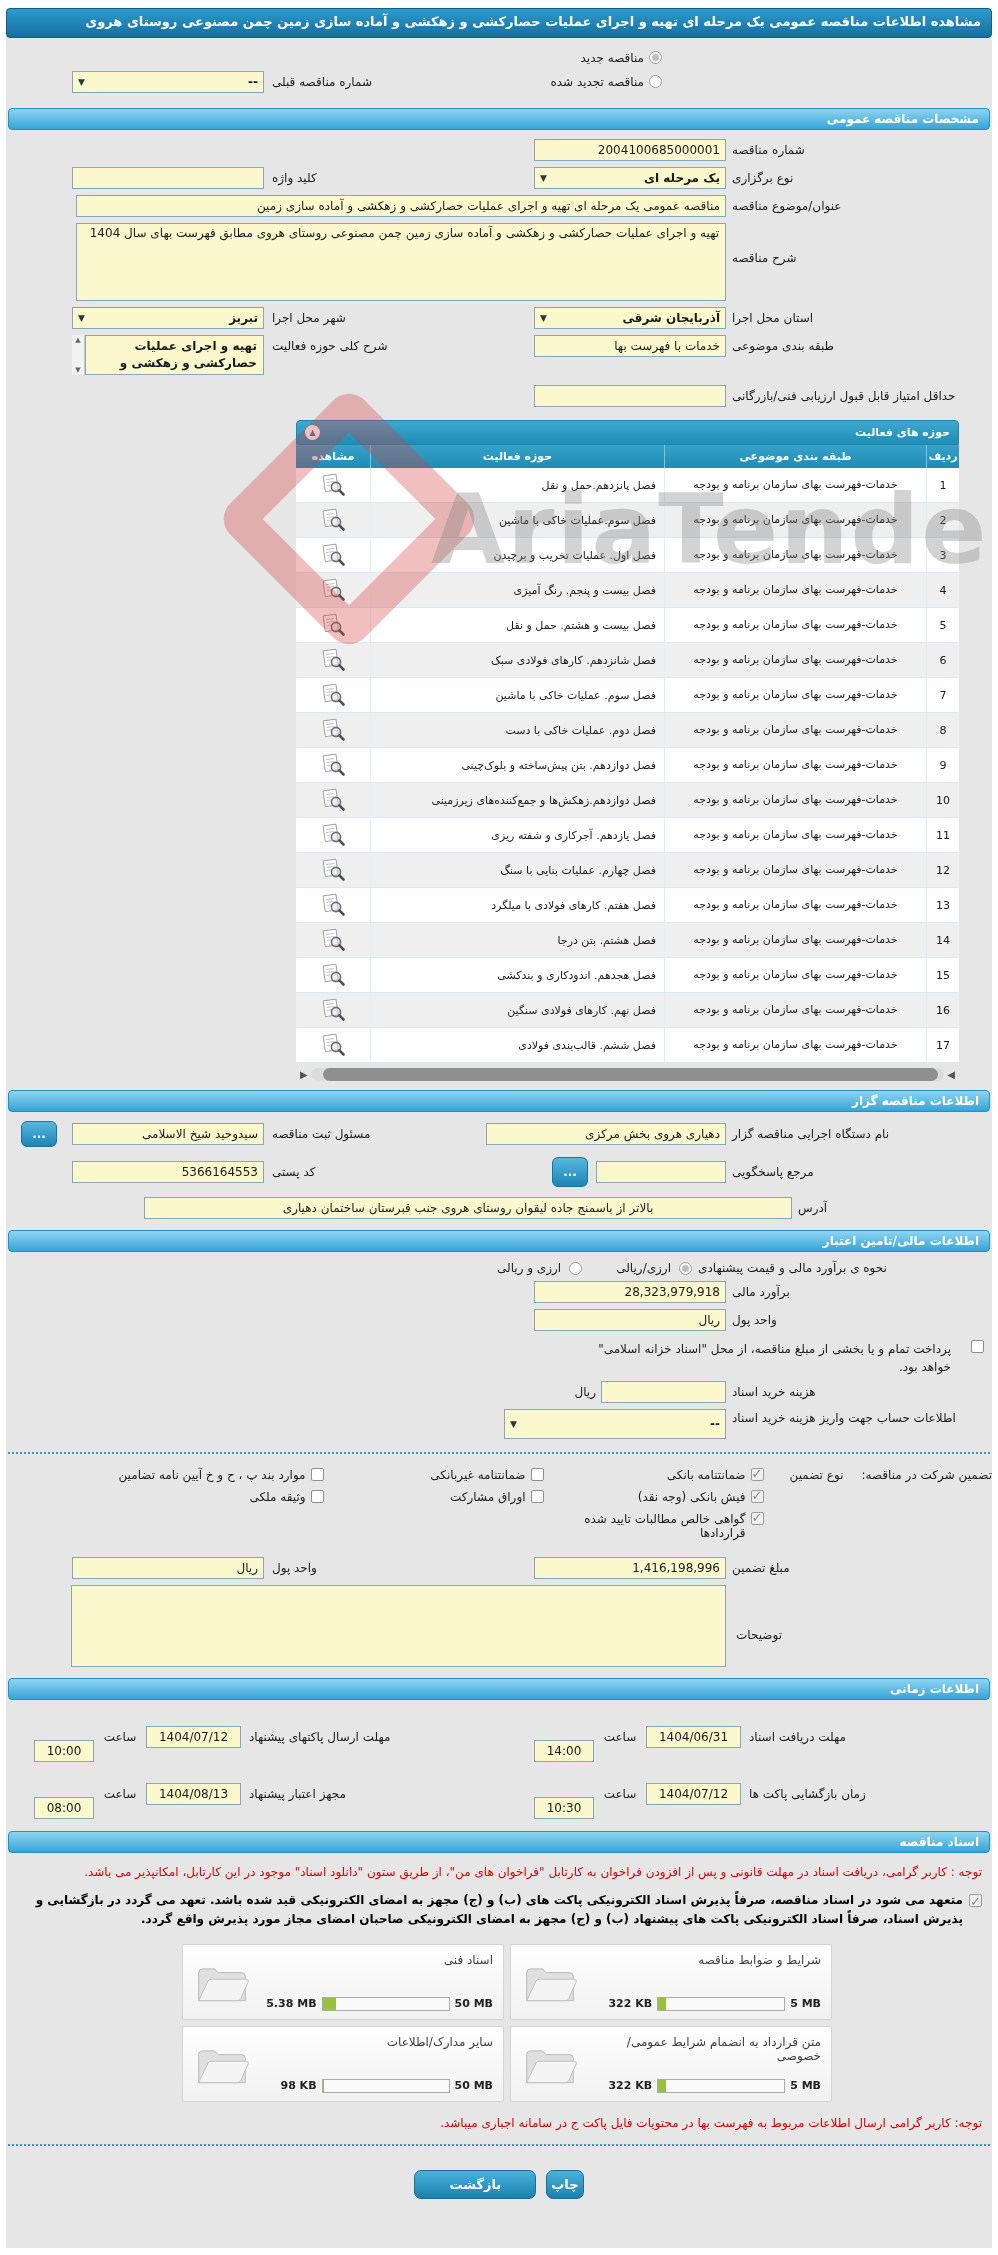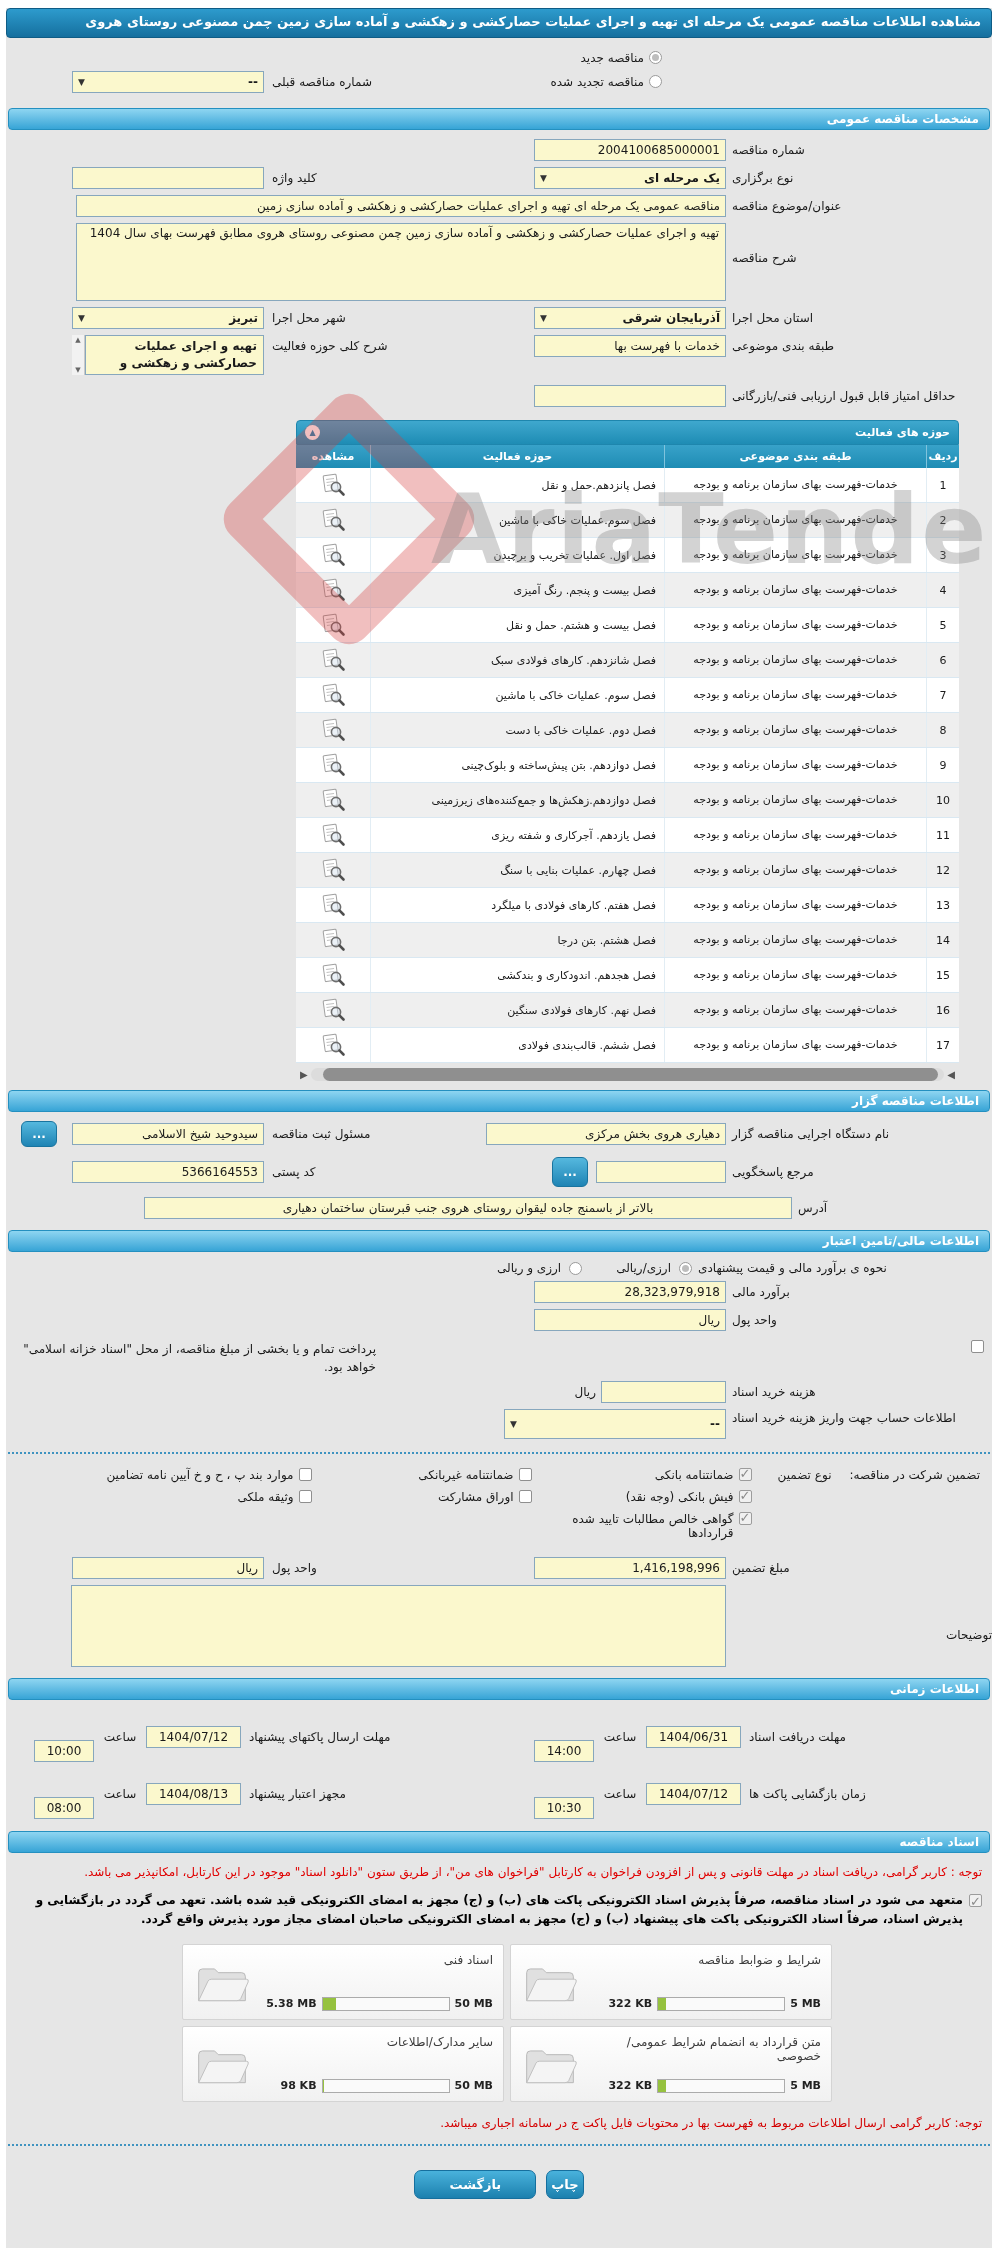--- a/index.html
+++ b/index.html
@@ -56,21 +56,21 @@
   .hs-track { flex:1; height:13px; background:#dcdcdc; border-radius:7px; position:relative; }
   .hs-thumb { position:absolute; top:0; right:1%; width:97%; height:13px; background:#8f8f8f; border-radius:7px; }
   .hs-arrow { color:#555; font-size:10px; cursor:pointer; }
 
   
   .radgrp { display:flex; align-items:center; gap:8px; }
   .dotted { border-top:2px dotted #3f93c0; margin:10px 2px; }
   .guarrow { display:flex; padding:4px 0; }
   .guar-grid { display:grid; grid-template-columns:210px 210px 300px; row-gap:8px; column-gap:10px; }
   .guar-item { display:flex; align-items:flex-start; gap:5px; }
-  .chkline { display:flex; gap:2px; padding:6px 10px 2px 10px; line-height:1.5;justify-content:space-between; }
+  .chkline { display:flex; gap:20px; padding:6px 10px 2px 10px; line-height:1.5; }
 
   
   .schgrid { display:grid; grid-template-columns:1fr 1fr; column-gap:70px; row-gap:7px; padding:6px 28px 4px 28px; }
   .schitem { display:flex; align-items:center; }
   .schlbl { flex:1; text-align:left; padding-left:8px; }
   .schdate { width:95px; text-align:center; }
   .schhl { width:52px; text-align:center; }
   .schtime { width:60px; text-align:center;margin-top:28px; }
 
   
@@ -572,21 +572,21 @@
     <div class="lbl1" style="line-height:1.5;">اطلاعات حساب جهت واریز هزینه خرید اسناد</div>
     <div class="sel" style="width:222px; height:30px;">
       <span>--</span>
       <span class="arrow">▼</span>
     </div>
   </div>
 
   <div class="dotted"></div>
 
   <div class="guarrow">
-    <div style="padding-right:12px; padding-left:18px; font-weight:normal;">تضمین شرکت در مناقصه:</div>
+    <div style="padding-right:0; padding-left:18px; font-weight:normal;">تضمین شرکت در مناقصه:</div>
     <div style="padding-left:26px;">نوع تضمین</div>
     <div class="guar-grid">
 
         <div class="guar-item">
           <span class="cb on"></span>
           <span>ضمانتنامه بانکی</span>
         </div>
 
         <div class="guar-item">
           <span class="cb"></span>
@@ -621,21 +621,21 @@
   </div>
 
   <div class="frow" style="margin-top:10px;">
     <div class="lbl1">مبلغ تضمین</div>
     <div class="fld1 inp" style="text-align:right;">1,416,198,996</div>
     <div class="lbl2">واحد پول</div>
     <div class="fld2 inp">ریال</div>
     <div class="endpad"></div>
   </div>
   <div class="frow" style="align-items:center;">
-    <div style="width:266px; text-align:right; padding-left:27px;margin-top:17px;">توضیحات</div>
+    <div style="width:266px; text-align:left; padding-left:10px;margin-top:17px;">توضیحات</div>
     <div class="tarea" style="width:655px; height:82px;"></div>
   </div>
 
   <div class="secbar">اطلاعات زمانی</div>
   <div class="schgrid">
 
       <div class="schitem">
         <div class="schlbl">مهلت دریافت اسناد</div>
         <div class="schdate inp">1404/06/31</div>
         <div class="schhl">ساعت</div>

